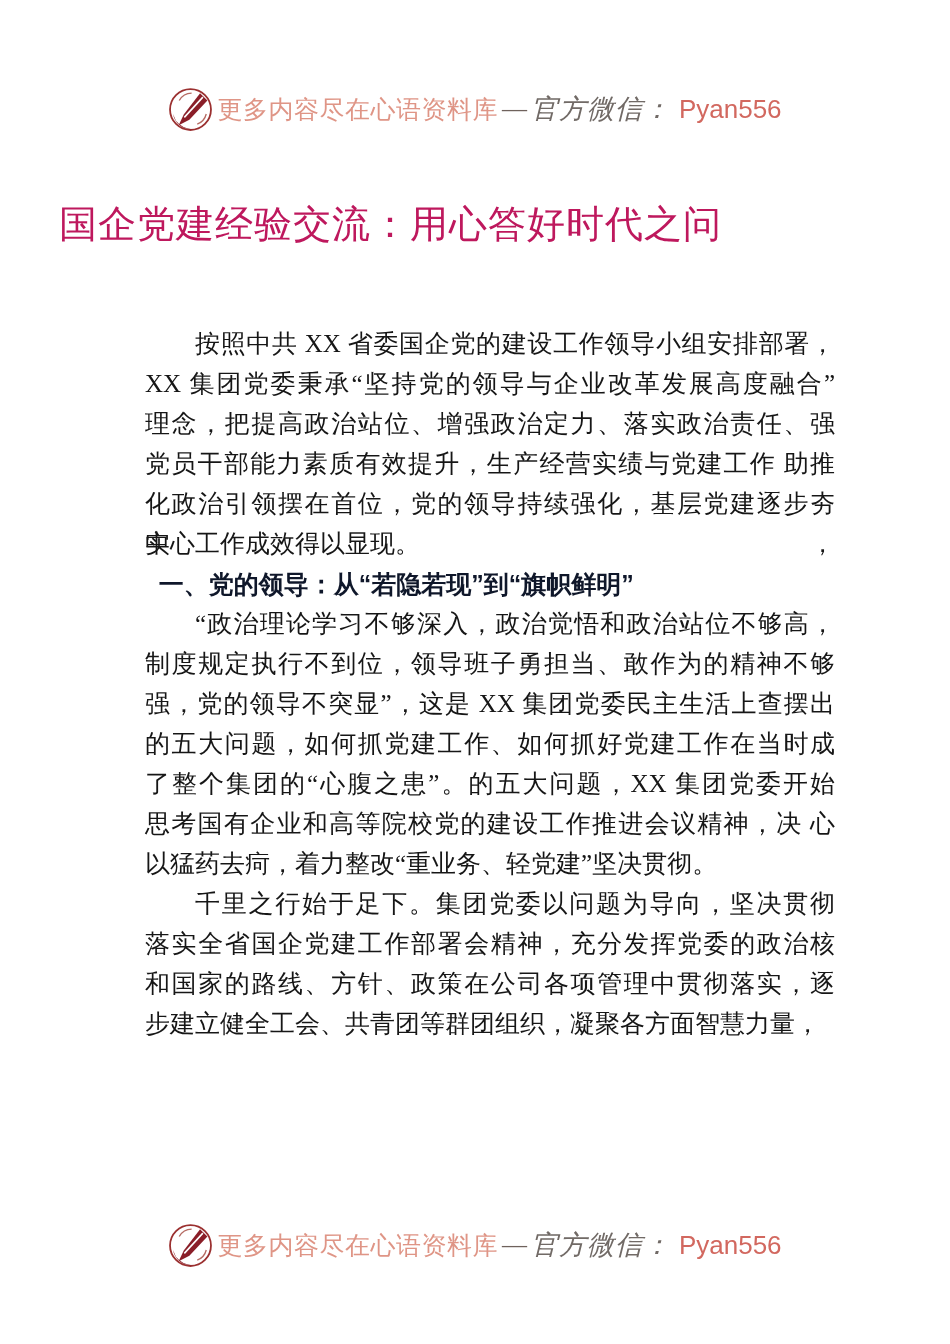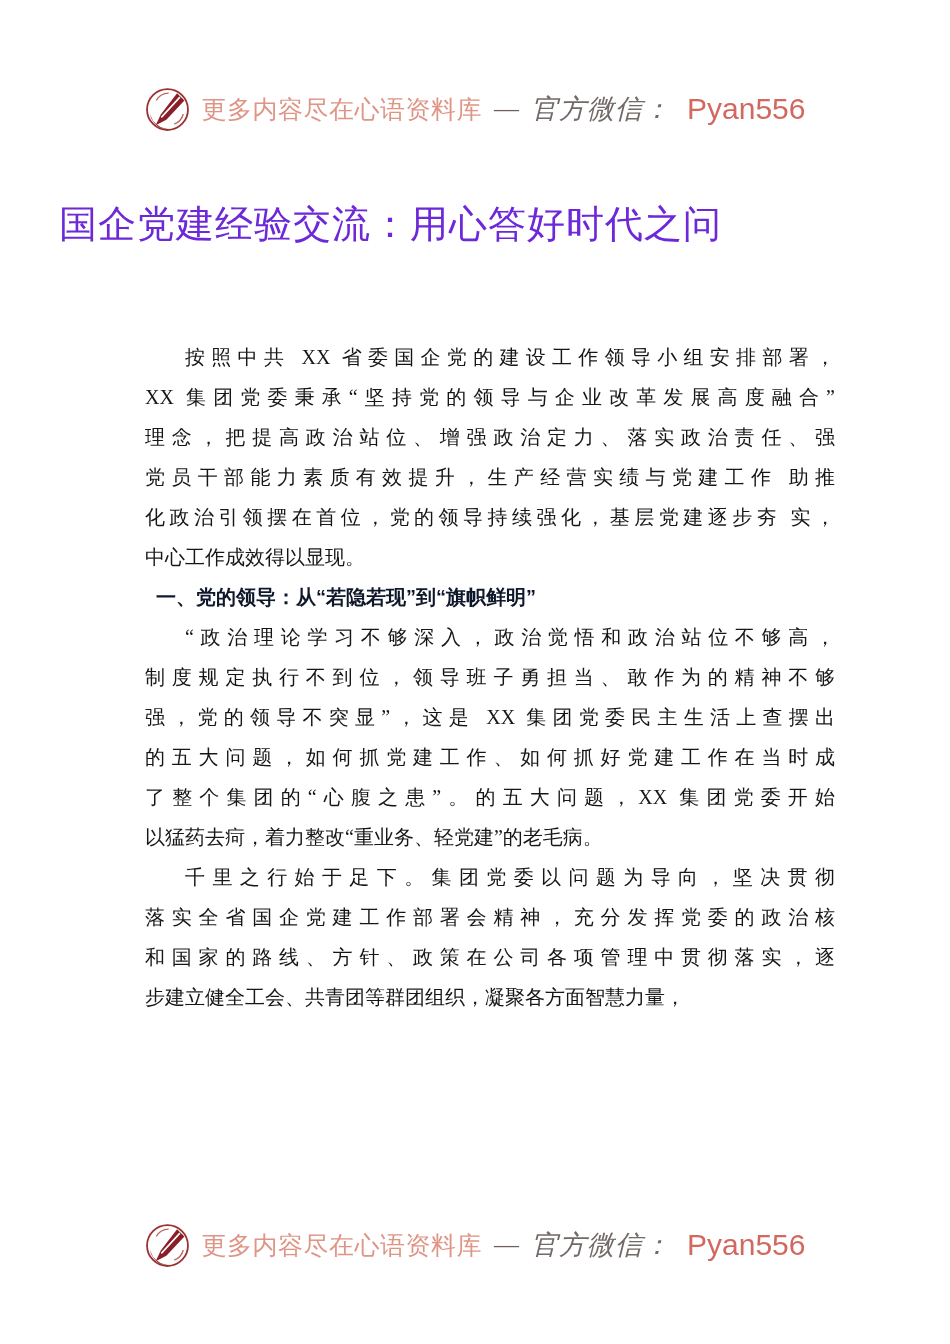--- a/index.html
+++ b/index.html
@@ -9,50 +9,50 @@
     background:#ffffff;
     overflow:hidden;
     font-family:"Liberation Serif","DejaVu Serif",serif;
     color:#1c1c1c;
   }
   
   .promo{
     position:absolute;
     left:0;width:950px;
     display:flex;justify-content:center;align-items:center;
-    gap:12px;
+    gap:4px;
     white-space:nowrap;
   }
   .promo.top{top:84px;height:50px;}
   .promo.bottom{top:1220px;height:50px;}
   .promo .logo{width:45px;height:45px;flex:0 0 auto;}
   .promo .brand{
     font-size:25px;
     color:#df9586;
     letter-spacing:0.5px;
   }
   .promo .dash{font-size:25px;color:#6f625c;}
   .promo .label{font-size:27px;color:#716a66;font-style:italic;letter-spacing:1px;}
   .promo .wechat{
     font-family:"Liberation Sans","DejaVu Sans",sans-serif;
-    font-size:30px;color:#d2685f;margin-left:4px;
+    font-size:26px;color:#d2685f;margin-left:4px;
   }
   
   .doc-title{
     position:absolute;top:198px;left:0;width:781px;
     text-align:center;
     font-size:38px;line-height:52px;
     font-weight:400;
-    color:#6d28d9;
+    color:#be185d;
     letter-spacing:1px;
   }
   
   .doc-body{
-    position:absolute;top:337px;left:145px;width:690px;
-    font-size:20px;
+    position:absolute;top:324px;left:145px;width:690px;
+    font-size:25px;
   }
   .line{
     height:40px;line-height:40px;
     text-align:justify;
     text-align-last:justify;
     text-justify:inter-ideograph;
     color:#161616;
   }
   .line.last{text-align-last:left;}
   .line.first{text-indent:2em;}
@@ -92,21 +92,22 @@
       <div class="line">理念，把提高政治站位、增强政治定力、落实政治责任、强</div>
       <div class="line">党员干部能力素质有效提升，生产经营实绩与党建工作 助推</div>
       <div class="line">化政治引领摆在首位，党的领导持续强化，基层党建逐步夯 实，</div>
       <div class="line last">中心工作成效得以显现。</div>
       <div class="line heading last">一、党的领导：从“若隐若现”到“旗帜鲜明”</div>
       <div class="line first">“政治理论学习不够深入，政治觉悟和政治站位不够高，</div>
       <div class="line">制度规定执行不到位，领导班子勇担当、敢作为的精神不够</div>
       <div class="line">强，党的领导不突显”，这是 XX 集团党委民主生活上查摆出</div>
       <div class="line">的五大问题，如何抓党建工作、如何抓好党建工作在当时成</div>
       <div class="line">了整个集团的“心腹之患”。的五大问题，XX 集团党委开始</div>
-      <div class="line last">以猛药去疴，着力整改“重业务、轻党建”的老毛病。</div>
+      <div class="line">思考国有企业和高等院校党的建设工作推进会议精神，决 心</div>
+      <div class="line last">以猛药去疴，着力整改“重业务、轻党建”坚决贯彻。</div>
       <div class="line first">千里之行始于足下。集团党委以问题为导向，坚决贯彻</div>
       <div class="line">落实全省国企党建工作部署会精神，充分发挥党委的政治核</div>
       <div class="line">和国家的路线、方针、政策在公司各项管理中贯彻落实，逐</div>
       <div class="line last">步建立健全工会、共青团等群团组织，凝聚各方面智慧力量，</div>
     </div>
 
   <div class="promo bottom">
     <svg class="logo" viewBox="0 0 40 40">
       <circle cx="20" cy="20" r="18.2" fill="#ffffff" stroke="#9b3030" stroke-width="1.6"></circle>
       <path d="M4.5 24 A16 16 0 0 0 22 37.5 A20 20 0 0 1 7 30 Z" fill="#8a1e28"></path>

